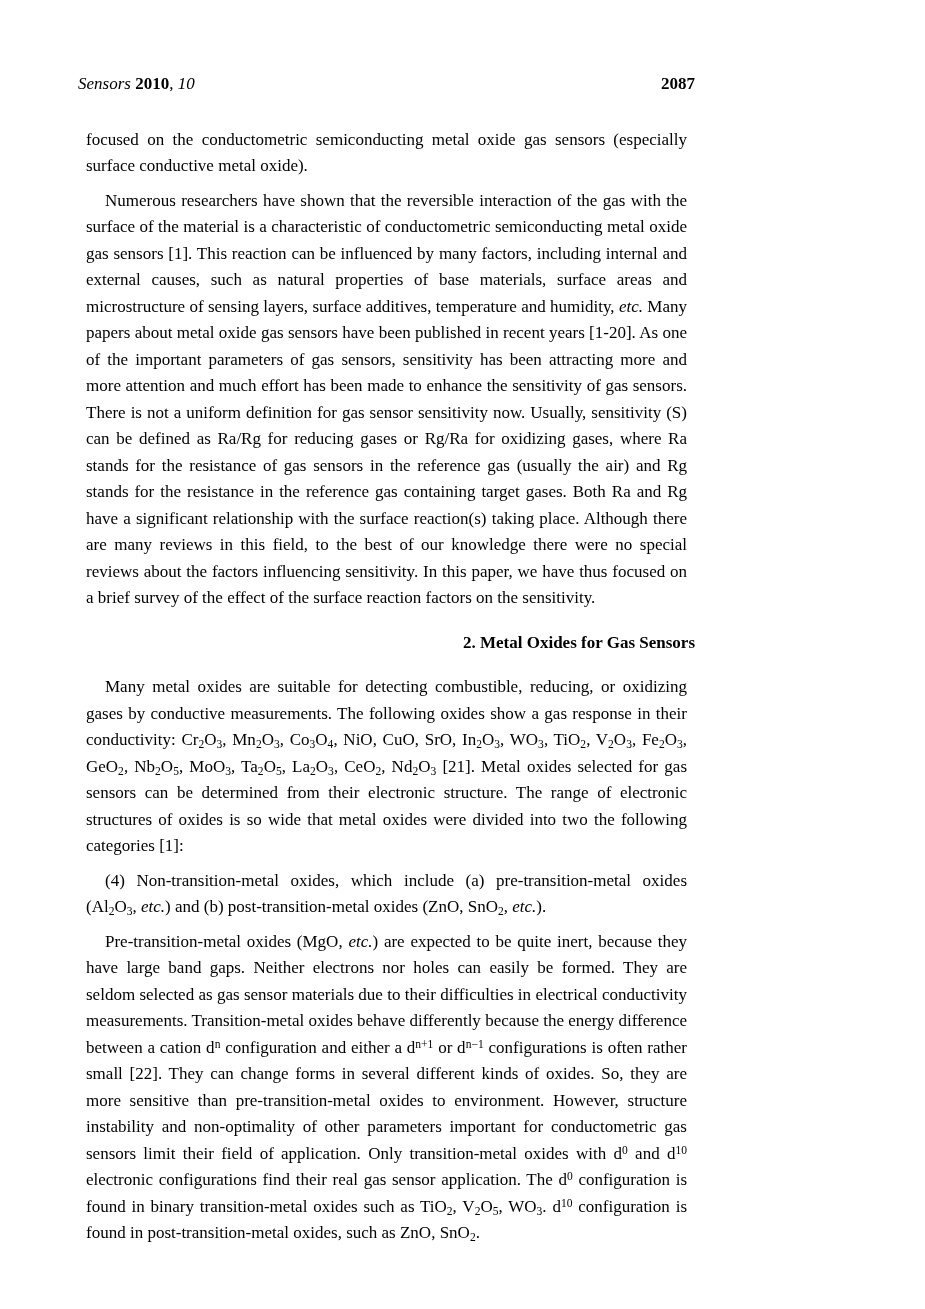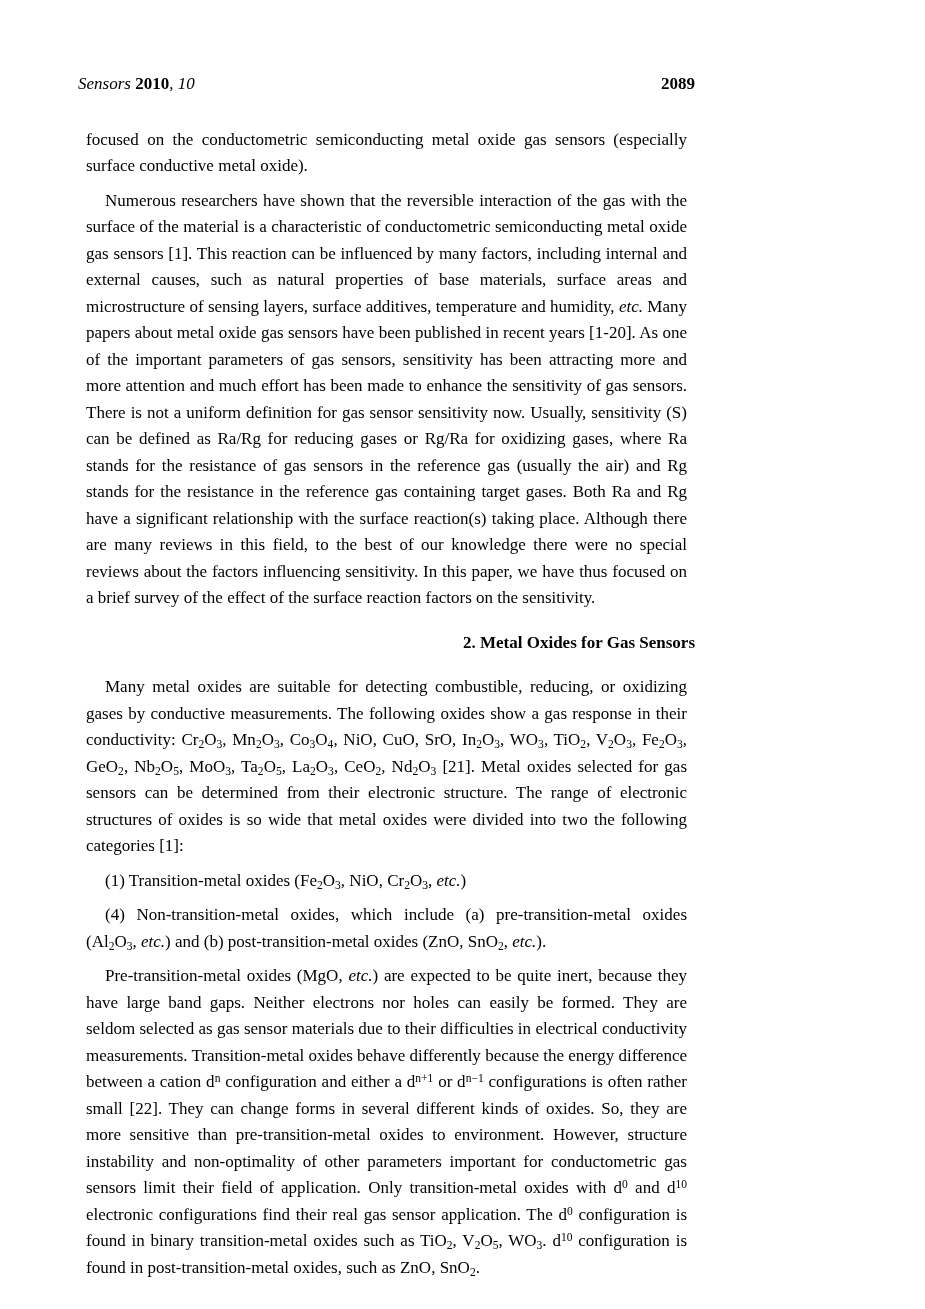--- a/index.html
+++ b/index.html
@@ -53,24 +53,23 @@
   sup { vertical-align: 0.45em; }
   i { font-style: italic; }
   b { font-weight: bold; }
 </style>
 </head>
 <body>
 
 <div class="page">
   <div class="doc-header">
     <div><i>Sensors</i><span> </span><b>2010</b><span>, </span><i>10</i></div>
-    <div class="page-number">2089</div>
+    <div class="page-number">2087</div>
   </div>
   <div>
       <p class="paragraph"><span>focused on the conductometric semiconducting metal oxide gas sensors (especially surface conductive metal oxide).</span></p>
       <p class="paragraph indent"><span>Numerous researchers have shown that the reversible interaction of the gas with the surface of the material is a characteristic of conductometric semiconducting metal oxide gas sensors [1]. This reaction can be influenced by many factors, including internal and external causes, such as natural properties of base materials, surface areas and microstructure of sensing layers, surface additives, temperature and humidity, </span><i>etc.</i><span> Many papers about metal oxide gas sensors have been published in recent years [1-20]. As one of the important parameters of gas sensors, sensitivity has been attracting more and more attention and much effort has been made to enhance the sensitivity of gas sensors. There is not a uniform definition for gas sensor sensitivity now. Usually, sensitivity (S) can be defined as Ra/Rg for reducing gases or Rg/Ra for oxidizing gases, where Ra stands for the resistance of gas sensors in the reference gas (usually the air) and Rg stands for the resistance in the reference gas containing target gases. Both Ra and Rg have a significant relationship with the surface reaction(s) taking place. Although there are many reviews in this field, to the best of our knowledge there were no special reviews about the factors influencing sensitivity. In this paper, we have thus focused on a brief survey of the effect of the surface reaction factors on the sensitivity.</span></p>
       <h2 class="heading"><span>2. Metal Oxides for Gas Sensors</span></h2>
       <p class="paragraph indent"><span>Many metal oxides are suitable for detecting combustible, reducing, or oxidizing gases by conductive measurements. The following oxides show a gas response in their conductivity: Cr</span><sub>2</sub><span>O</span><sub>3</sub><span>, Mn</span><sub>2</sub><span>O</span><sub>3</sub><span>, Co</span><sub>3</sub><span>O</span><sub>4</sub><span>, NiO, CuO, SrO, In</span><sub>2</sub><span>O</span><sub>3</sub><span>, WO</span><sub>3</sub><span>, TiO</span><sub>2</sub><span>, V</span><sub>2</sub><span>O</span><sub>3</sub><span>, Fe</span><sub>2</sub><span>O</span><sub>3</sub><span>, GeO</span><sub>2</sub><span>, Nb</span><sub>2</sub><span>O</span><sub>5</sub><span>, MoO</span><sub>3</sub><span>, Ta</span><sub>2</sub><span>O</span><sub>5</sub><span>, La</span><sub>2</sub><span>O</span><sub>3</sub><span>, CeO</span><sub>2</sub><span>, Nd</span><sub>2</sub><span>O</span><sub>3</sub><span> [21]. Metal oxides selected for gas sensors can be determined from their electronic structure. The range of electronic structures of oxides is so wide that metal oxides were divided into two the following categories [1]:</span></p>
-      <p class="paragraph indent"><span>(1) Transition-metal oxides (Fe</span><sub>2</sub><span>O</span><sub>3</sub><span>, NiO, Cr</span><sub>2</sub><span>O</span><sub>3</sub><span>, </span><i>etc.</i><span>)</span></p>
       <p class="paragraph indent"><span>(4) Non-transition-metal oxides, which include (a) pre-transition-metal oxides (Al</span><sub>2</sub><span>O</span><sub>3</sub><span>, </span><i>etc.</i><span>) and (b) post-transition-metal oxides (ZnO, SnO</span><sub>2</sub><span>, </span><i>etc.</i><span>).</span></p>
       <p class="paragraph indent"><span>Pre-transition-metal oxides (MgO, </span><i>etc.</i><span>) are expected to be quite inert, because they have large band gaps. Neither electrons nor holes can easily be formed. They are seldom selected as gas sensor materials due to their difficulties in electrical conductivity measurements. Transition-metal oxides behave differently because the energy difference between a cation d</span><sup>n</sup><span> configuration and either a d</span><sup>n+1</sup><span> or d</span><sup>n−1</sup><span> configurations is often rather small [22]. They can change forms in several different kinds of oxides. So, they are more sensitive than pre-transition-metal oxides to environment. However, structure instability and non-optimality of other parameters important for conductometric gas sensors limit their field of application. Only transition-metal oxides with d</span><sup>0</sup><span> and d</span><sup>10</sup><span> electronic configurations find their real gas sensor application. The d</span><sup>0</sup><span> configuration is found in binary transition-metal oxides such as TiO</span><sub>2</sub><span>, V</span><sub>2</sub><span>O</span><sub>5</sub><span>, WO</span><sub>3</sub><span>. d</span><sup>10</sup><span> configuration is found in post-transition-metal oxides, such as ZnO, SnO</span><sub>2</sub><span>.</span></p>
     </div>
 </div>
 
 </body></html>

